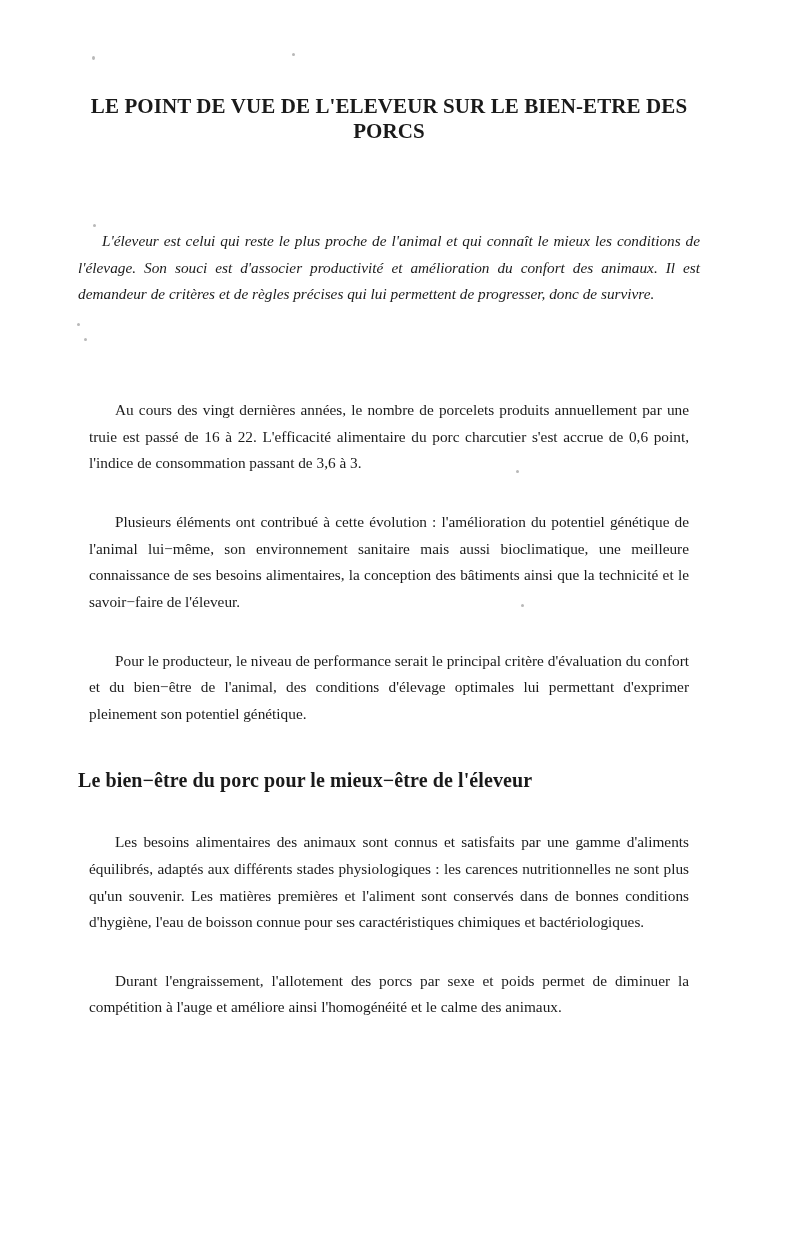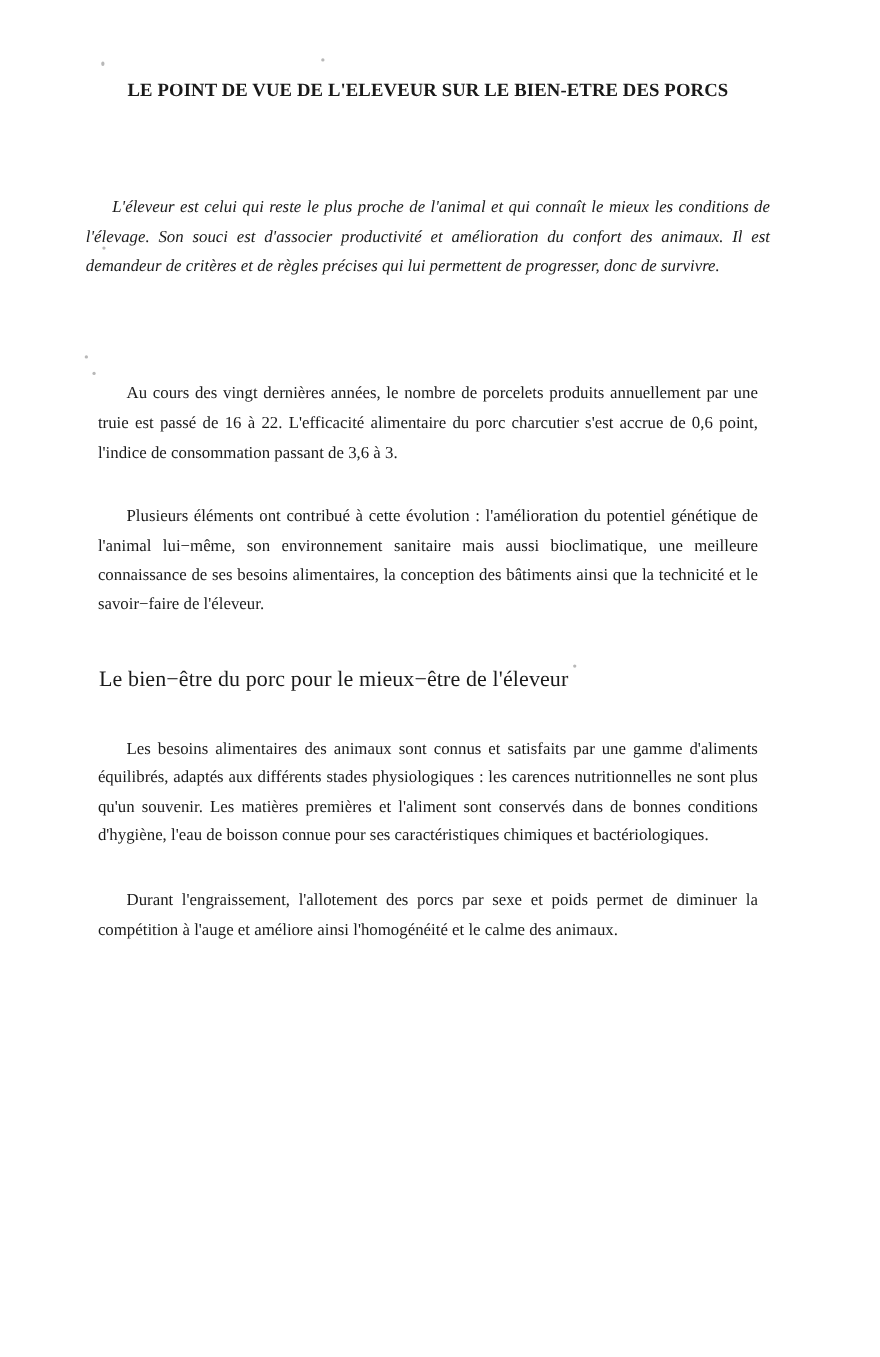--- a/index.html
+++ b/index.html
@@ -21,22 +21,22 @@
     overflow: hidden;
   }
   .content {
     position: absolute;
     left: 78px;
     top: 0;
     width: 622px;
   }
   .doc-title {
     margin: 0;
-    padding-top: 72px;
-    font-size: 17px;
+    padding-top: 94px;
+    font-size: 21px;
     font-weight: bold;
     letter-spacing: 0.1px;
     text-align: center;
     line-height: 1.2;
   }
   .doc-author {
     margin: 0;
     padding-top: 43px;
     font-size: 15px;
     text-align: center;
@@ -59,25 +59,25 @@
     text-align: justify;
     text-indent: 26px;
   }
   .gap-first {
     padding-top: 79px;
   }
   .gap {
     padding-top: 21px;
   }
   .section-heading {
-    margin: 12px;
+    margin: 0;
     padding-top: 29px;
     padding-bottom: 4px;
     font-size: 20px;
-    font-weight: normal;
+    font-weight: bold;
     line-height: 1.3;
     letter-spacing: 0.1px;
   }
   
   .speck {
     position: absolute;
     background: #b8b8b8;
     border-radius: 50%;
   }
 </style>
@@ -98,20 +98,21 @@
 
     <h1 class="doc-title">LE POINT DE VUE DE L'ELEVEUR SUR LE BIEN-ETRE DES PORCS</h1>
 
 
     <p class="abstract">L'éleveur est celui qui reste le plus proche de l'animal et qui connaît le mieux les conditions de l'élevage. Son souci est d'associer productivité et amélioration du confort des animaux. Il est demandeur de critères et de règles précises qui lui permettent de progresser, donc de survivre.</p>
 
     <p class="body-para gap-first">Au cours des vingt dernières années, le nombre de porcelets produits annuellement par une truie est passé de 16 à 22. L'efficacité alimentaire du porc charcutier s'est accrue de 0,6 point, l'indice de consommation passant de 3,6 à 3.</p>
 
     <p class="body-para gap">Plusieurs éléments ont contribué à cette évolution : l'amélioration du potentiel génétique de l'animal lui−même, son environnement sanitaire mais aussi bioclimatique, une meilleure connaissance de ses besoins alimentaires, la conception des bâtiments ainsi que la technicité et le savoir−faire de l'éleveur.</p>
 
+    <p class="body-para gap">Pour le producteur, le niveau de performance serait le principal critère d'évaluation du confort et du bien−être de l'animal, des conditions d'élevage optimales lui permettant d'exprimer pleinement son potentiel génétique.</p>
 
     <h2 class="section-heading">Le bien−être du porc pour le mieux−être de l'éleveur</h2>
 
     <p class="body-para gap">Les besoins alimentaires des animaux sont connus et satisfaits par une gamme d'aliments équilibrés, adaptés aux différents stades physiologiques : les carences nutritionnelles ne sont plus qu'un souvenir. Les matières premières et l'aliment sont conservés dans de bonnes conditions d'hygiène, l'eau de boisson connue pour ses caractéristiques chimiques et bactériologiques.</p>
 
     <p class="body-para gap">Durant l'engraissement, l'allotement des porcs par sexe et poids permet de diminuer la compétition à l'auge et améliore ainsi l'homogénéité et le calme des animaux.</p>
 
   </div>
 </div>
 

